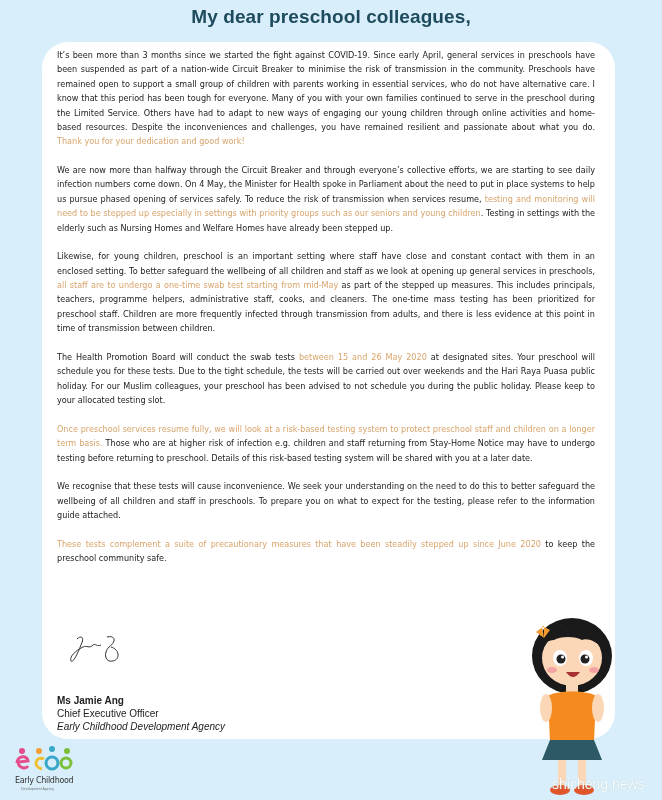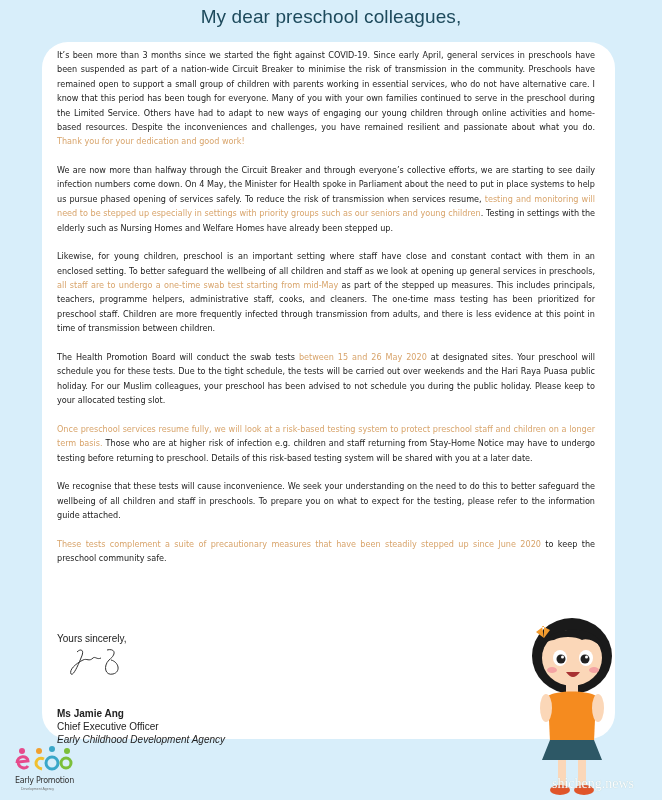--- a/index.html
+++ b/index.html
@@ -3,21 +3,21 @@
 <meta charset="utf-8">
 <style>
   html, body { margin:0; padding:0; }
   body {
     width:662px; height:800px; overflow:hidden; position:relative;
     background:#d8eefa;
     font-family:"Liberation Sans", sans-serif;
   }
   .title {
     position:absolute; top:6px; left:0; width:662px; text-align:center;
-    font-family:"Liberation Sans", sans-serif; font-weight:normal;
+    font-family:"Liberation Sans", sans-serif; font-weight:bold;
     font-size:19px; color:#1d4a5c; letter-spacing:0.1px;
   }
   .card {
     position:absolute; left:42px; top:42px; width:573px; height:697px;
     background:#ffffff; border-radius:26px;
   }
   .body {
     position:absolute; left:57px; top:48px; width:538px;
     font-family:"DejaVu Sans", sans-serif; font-size:8.1px; line-height:14.4px;
     color:#222; text-align:justify;
@@ -34,62 +34,61 @@
   .name { font-weight:bold;margin-top:27px; }
   .agency { font-style:italic; }
   .logo {
     position:absolute; left:14px; top:745px; width:70px; height:50px;
   }
   .logo-text { position:absolute; left:1px; top:31px; font-size:8px; color:#333; white-space:nowrap; font-family:"DejaVu Sans", sans-serif; letter-spacing:-0.3px;}
   .logo-sub { position:absolute; left:7px; top:42px; font-size:3.5px; color:#777; white-space:nowrap;}
   .girl { position:absolute; left:510px; top:610px; width:120px; height:190px; }
   .watermark {
     position:absolute; left:552px; top:776px; font-size:14px; color:#ffffff;
-    opacity:0.92; font-family:Liberation Serif, serif; text-shadow:0 0 1px #9bb;
+    opacity:0.92; font-family:Liberation Sans, sans-serif; text-shadow:0 0 1px #9bb;
   }
 </style>
 </head>
 <body>
 
 <div class="title">My dear preschool colleagues,</div>
 
 <div class="card"></div>
 
 <div class="body">
   <p><span>It’s been more than 3 months since we started the fight against COVID-19.  Since early April, general services in preschools have been suspended as part of a nation-wide Circuit Breaker to minimise the risk of transmission in the community. Preschools have remained open to support a small group of children with parents working in essential services, who do not have alternative care.  I know that this period has been tough for everyone.  Many of you with your own families continued to serve in the preschool during the Limited Service.  Others have had to adapt to new ways of engaging our young children through online activities and home-based resources.  Despite the inconveniences and challenges, you have remained resilient and passionate about what you do. </span><span class="hl">Thank you for your dedication and good work!</span><span></span></p>
   <p><span>We are now more than halfway through the Circuit Breaker and through everyone’s collective efforts, we are starting to see daily infection numbers come down.  On 4 May, the Minister for Health spoke in Parliament about the need to put in place systems to help us pursue phased opening of services safely. To reduce the risk of transmission when services resume, </span><span class="hl">testing and monitoring will need to be stepped up especially in settings with priority groups such as our seniors and young children</span><span>. Testing in settings with the elderly such as Nursing Homes and Welfare Homes have already been stepped up.</span></p>
   <p><span>Likewise, for young children, preschool is an important setting where staff have close and constant contact with them in an enclosed setting. To better safeguard the wellbeing of all children and staff as we look at opening up general services in preschools, </span><span class="hl">all staff are to undergo a one-time swab test starting from mid-May</span><span> as part of the stepped up measures.  This includes principals, teachers, programme helpers, administrative staff, cooks, and cleaners.  The one-time mass testing has been prioritized for preschool staff. Children are more frequently infected through transmission from adults, and there is less evidence at this point in time of transmission between children.</span></p>
   <p><span>The Health Promotion Board will conduct the swab tests </span><span class="hl">between 15 and 26 May 2020</span><span> at designated sites. Your preschool will schedule you for these tests.  Due to the tight schedule, the tests will be carried out over weekends and the Hari Raya Puasa public holiday.  For our Muslim colleagues, your preschool has been advised to not schedule you during the public holiday. Please keep to your allocated testing slot.</span></p>
   <p><span></span><span class="hl">Once preschool services resume fully, we will look at a risk-based testing system to protect preschool staff and children on a longer term basis.</span><span>  Those who are at higher risk of infection e.g. children and staff returning from Stay-Home Notice may have to undergo testing before returning to preschool. Details of this risk-based testing system will be shared with you at a later date.</span></p>
   <p><span>We recognise that these tests will cause inconvenience.  We seek your understanding on the need to do this to better safeguard the wellbeing of all children and staff in preschools.  To prepare you on what to expect for the testing, please refer to the information guide attached.</span><span class="hl"></span><span></span></p>
   <p><span></span><span class="hl">These tests complement a suite of precautionary measures that have been steadily stepped up since June 2020</span><span> to keep the preschool community safe.</span></p>
 </div>
 
 <div class="sign-block">
-  <div>Yours sincerely,</div>
   <svg class="sig" viewBox="0 0 70 34">
     <path d="M14 6 C 18 2, 22 4, 18 12 C 14 22, 10 30, 8 28 C 6 24, 12 18, 20 14 C 24 12, 26 16, 30 12 C 32 10, 34 14, 38 12 M44 4 C 52 2, 54 8, 46 14 C 40 20, 42 30, 50 28 C 58 26, 56 16, 48 14" fill="none" stroke="#333" stroke-width="1"></path>
   </svg>
   <div class="name">Ms Jamie Ang</div>
   <div>Chief Executive Officer</div>
   <div class="agency">Early Childhood Development Agency</div>
 </div>
 
 <div class="logo">
   <svg width="62" height="30" viewBox="0 0 62 30">
     <circle cx="8" cy="6" r="3" fill="#e64b8c"></circle>
     <path d="M3 18 C 3 10, 14 10, 14 16 L 4 17 C 5 24, 12 24, 14 21" fill="none" stroke="#e64b8c" stroke-width="3"></path>
     <circle cx="25" cy="6" r="3" fill="#f0a030"></circle>
     <path d="M30 14 C 22 10, 18 22, 28 24" fill="none" stroke="#f0c030" stroke-width="3"></path>
     <circle cx="38" cy="4" r="3" fill="#3aa7c9"></circle>
     <circle cx="38" cy="18" r="6" fill="none" stroke="#3aa7c9" stroke-width="3"></circle>
     <circle cx="53" cy="6" r="3" fill="#7bbf3a"></circle>
     <circle cx="52" cy="18" r="5" fill="none" stroke="#7bbf3a" stroke-width="3"></circle>
   </svg>
-  <div class="logo-text">Early Promotion</div>
+  <div class="logo-text">Early Childhood</div>
   <div class="logo-sub">Development Agency</div>
 </div>
 
 <svg class="girl" viewBox="0 0 120 190">
 
   <ellipse cx="62" cy="46" rx="40" ry="38" fill="#1a1a1a"></ellipse>
 
   <ellipse cx="62" cy="48" rx="30" ry="28" fill="#fbd7b8"></ellipse>
 
   <path d="M30 40 C 34 14, 90 12, 94 40 C 86 30, 76 28, 72 30 C 66 26, 50 26, 44 30 C 38 30, 34 34, 30 40 Z" fill="#1a1a1a"></path>

